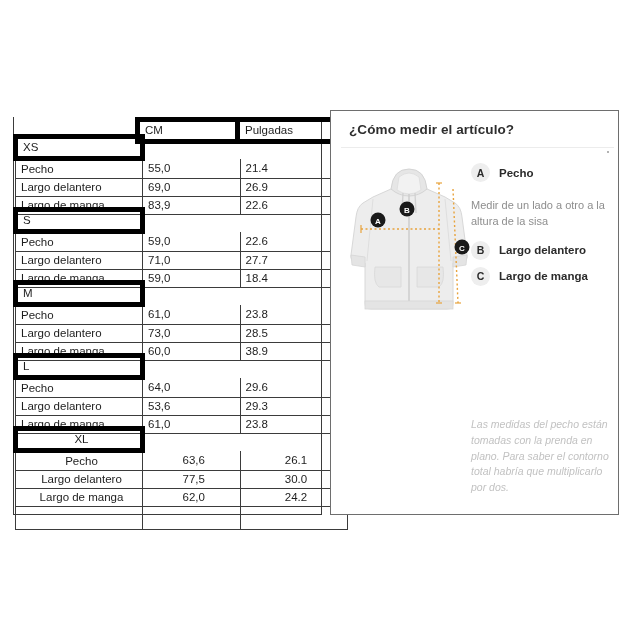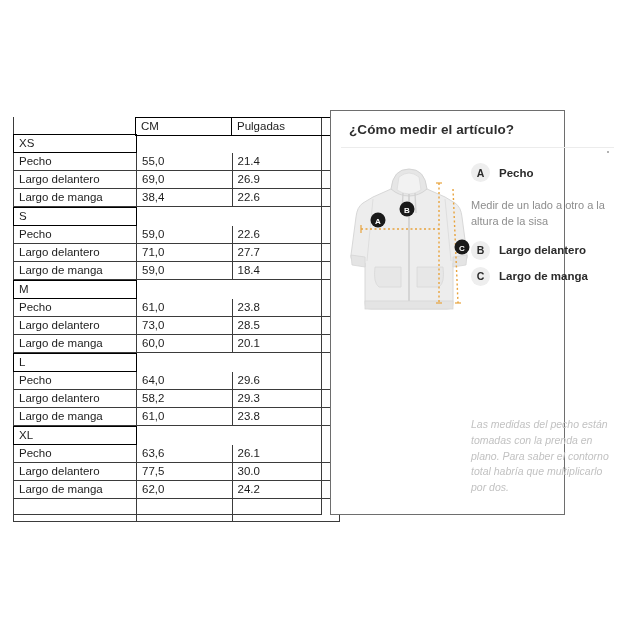--- a/index.html
+++ b/index.html
@@ -41,39 +41,39 @@
     color: #1d1d1d;
     vertical-align: middle;
     line-height: 1;
     white-space: nowrap;
     overflow: hidden;
   }
   .c-label { width: 117px; margin-top: 24px; }
   .c-cm    { width: 90px; }
   .c-in    { width: 102px; }
 
-  .bx { border: 1px solid #000000; }
+  .bx { border: 5px solid #000000; }
   .bx-l { border-left: 1px solid #3b3b3b; }
   .bx-r { border-right: 1px solid #3b3b3b; }
   .bx-b { border-bottom: 1px solid #3b3b3b; }
   .nob { border: none; }
 
   
   #header-row {
     top: 117px;
   }
   
   .size-block { position: absolute; left: 13px; width: 309px; }
 
   
   #measure-panel {
     position: absolute;
     left: 330px;
     top: 110px;
-    width: 235px;
+    width: 289px;
     height: 405px;
     box-sizing: border-box;
     border: 1px solid #6e6e6e;
     background: #ffffff;
   }
   #measure-title {
     position: absolute;
     left: 18px;
     top: 11px;
     font-size: 13.5px;
@@ -183,21 +183,21 @@
     <td class="c-cm bx-r bx-b">55,0</td>
     <td class="c-in bx-r bx-b">21.4</td>
   </tr>
   <tr>
     <td class="c-label bx-l bx-r bx-b">Largo delantero</td>
     <td class="c-cm bx-r bx-b">69,0</td>
     <td class="c-in bx-r bx-b">26.9</td>
   </tr>
   <tr>
     <td class="c-label bx-l bx-r bx-b">Largo de manga</td>
-    <td class="c-cm bx-r bx-b">38,4</td>
+    <td class="c-cm bx-r bx-b">83,9</td>
     <td class="c-in bx-r bx-b">22.6</td>
   </tr>
 </tbody>
   </table>
 
 <table class="tbl size-block" style="top:207px;">
   <tbody>
       <tr>
     <td class="c-label bx">S</td>
     <td class="c-cm nob"></td>
@@ -234,51 +234,51 @@
     <td class="c-in bx-r bx-b">23.8</td>
   </tr>
   <tr>
     <td class="c-label bx-l bx-r bx-b">Largo delantero</td>
     <td class="c-cm bx-r bx-b">73,0</td>
     <td class="c-in bx-r bx-b">28.5</td>
   </tr>
   <tr>
     <td class="c-label bx-l bx-r bx-b">Largo de manga</td>
     <td class="c-cm bx-r bx-b">60,0</td>
-    <td class="c-in bx-r bx-b">20.1</td>
+    <td class="c-in bx-r bx-b">38.9</td>
   </tr>
 </tbody>
   </table>
 
 <table class="tbl size-block" style="top:353px;">
   <tbody>
       <tr>
     <td class="c-label bx">L</td>
     <td class="c-cm nob"></td>
     <td class="c-in nob"></td>
   </tr>
   <tr>
     <td class="c-label bx-l bx-r bx-b">Pecho</td>
     <td class="c-cm bx-r bx-b">64,0</td>
     <td class="c-in bx-r bx-b">29.6</td>
   </tr>
   <tr>
     <td class="c-label bx-l bx-r bx-b">Largo delantero</td>
-    <td class="c-cm bx-r bx-b">58,2</td>
+    <td class="c-cm bx-r bx-b">53,6</td>
     <td class="c-in bx-r bx-b">29.3</td>
   </tr>
   <tr>
     <td class="c-label bx-l bx-r bx-b">Largo de manga</td>
     <td class="c-cm bx-r bx-b">61,0</td>
     <td class="c-in bx-r bx-b">23.8</td>
   </tr>
 </tbody>
   </table>
 
-<table class="tbl size-block" style="top:426px;">
+<table class="tbl size-block" style="top:426px;text-align:center;">
   <tbody>
       <tr>
     <td class="c-label bx">XL</td>
     <td class="c-cm nob"></td>
     <td class="c-in nob"></td>
   </tr>
   <tr>
     <td class="c-label bx-l bx-r bx-b">Pecho</td>
     <td class="c-cm bx-r bx-b">63,6</td>
     <td class="c-in bx-r bx-b">26.1</td>

